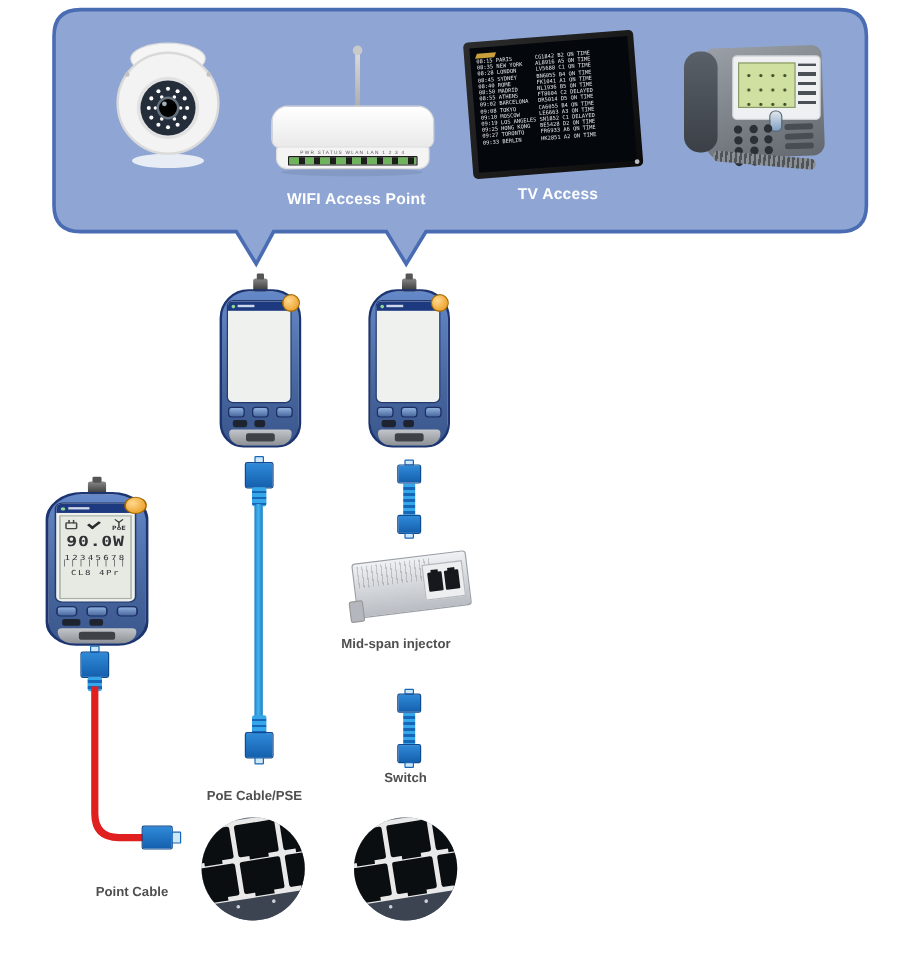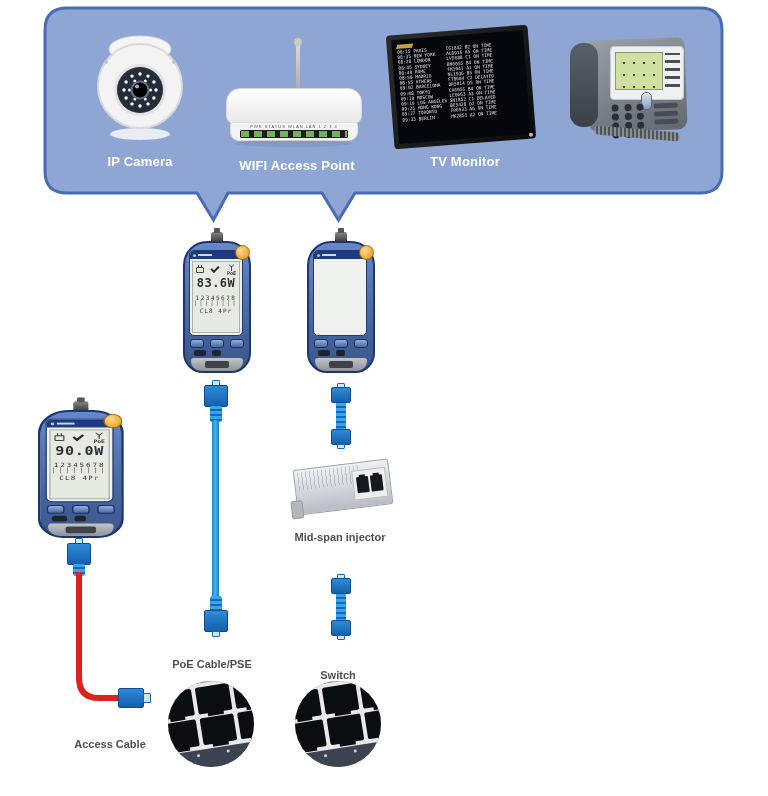--- a/index.html
+++ b/index.html
@@ -236,49 +236,32 @@
         <span class="ph-key"></span>
     </div>
     <div class="ph-right">
       <div class="ph-rbtn"></div>
         <div class="ph-rbtn"></div>
         <div class="ph-rbtn"></div>
     </div>
     <div class="ph-cord"></div>
   </div>
 
-  <div class="banner-label" style="left:55px;top:154px">IP Camera</div>
   <div class="banner-label" style="left:212px;top:158px">WIFI Access Point</div>
-  <div class="banner-label" style="left:380px;top:154px">TV Monitor</div>
+  <div class="banner-label" style="left:380px;top:154px">TV Access</div>
 
   <div class="tester" style="left:183px;top:241px">
     <div class="bnc"></div>
     <div class="tbody"></div>
     <div class="orange"></div>
     <div class="face">
       <div class="brand">
           <span class="bdot"></span>
           <span class="bdash"></span>
         </div>
-      <div class="lcd">
-        <div class="lcd-r1">
-          <span class="plug-icon"></span>
-          <span class="check-icon"></span>
-          <span class="poe-wrap">
-            <svg width="7" height="7" viewBox="0 0 7 7">
-                <path d="M3.5 7 L3.5 2.2 M0.8 0.5 L3.5 3 M6.2 0.5 L3.5 3" stroke="#333" stroke-width="0.9" fill="none"></path>
-              </svg>
-            <span class="poe-txt">PoE</span>
-          </span>
-        </div>
-        <div class="lcd-reading">83.6W</div>
-        <div class="lcd-wiremap">12345678</div>
-        <div class="lcd-pins">││││││││</div>
-        <div class="lcd-class">CL8 4Pr</div>
-      </div>
     </div>
     <div class="btnrow">
         <span class="tbtn"></span>
         <span class="tbtn"></span>
         <span class="tbtn"></span>
       </div>
     <div class="btnrow2">
         <span class="tbtn2"></span>
         <span class="tbtn2 sm"></span>
       </div>
@@ -374,21 +357,21 @@
   <div class="injector">
     <div class="inj-body">
       <div class="inj-ridges"></div>
       <div class="inj-plate">
         <span class="inj-port"></span>
         <span class="inj-port"></span>
       </div>
       <div class="inj-tab"></div>
     </div>
   </div>
-  <div class="dia-label" style="left:270px;top:531px">Mid-span injector</div>
+  <div class="dia-label" style="left:260px;top:531px">Mid-span injector</div>
 
   <div class="jumper" style="left:328px;top:574px;height:68px">
     <span class="jtab" style="top:0"></span>
       <span class="jbody" style="top:4px"></span>
       <span class="jmid" style="top:20px"></span>
     <span class="jbody" style="top:46px"></span>
       <span class="jtab" style="top:61px"></span>
   </div>
 
   <div class="conn" style="left:67px;top:538px">
@@ -398,22 +381,22 @@
   </div>
   <svg class="red-svg" width="110" height="190" viewBox="0 0 110 190">
     <path d="M 19 40 V 146 Q 19 166 39 166 H 64" stroke="#e01f1f" stroke-width="6" fill="none"></path>
   </svg>
   <div class="conn-right">
     <span class="cr-body"></span>
       <span class="cr-tab"></span>
   </div>
 
   <div class="dia-label" style="left:142px;top:658px">PoE Cable/PSE</div>
-  <div class="dia-label" style="left:268px;top:669px">Switch</div>
-  <div class="dia-label" style="left:40px;top:738px">Access Cable</div>
+  <div class="dia-label" style="left:268px;top:643px">Switch</div>
+  <div class="dia-label" style="left:40px;top:738px">Point Cable</div>
 
   <div class="switch-photo" style="left:168px;top:681px">
     <div class="sp-chassis">
         <span class="sp-dot"></span>
         <span class="sp-dot"></span>
       </div>
     <div class="sp-plate">
       <span class="sp-port"></span>
         <span class="sp-port"></span>
         <span class="sp-port"></span>

